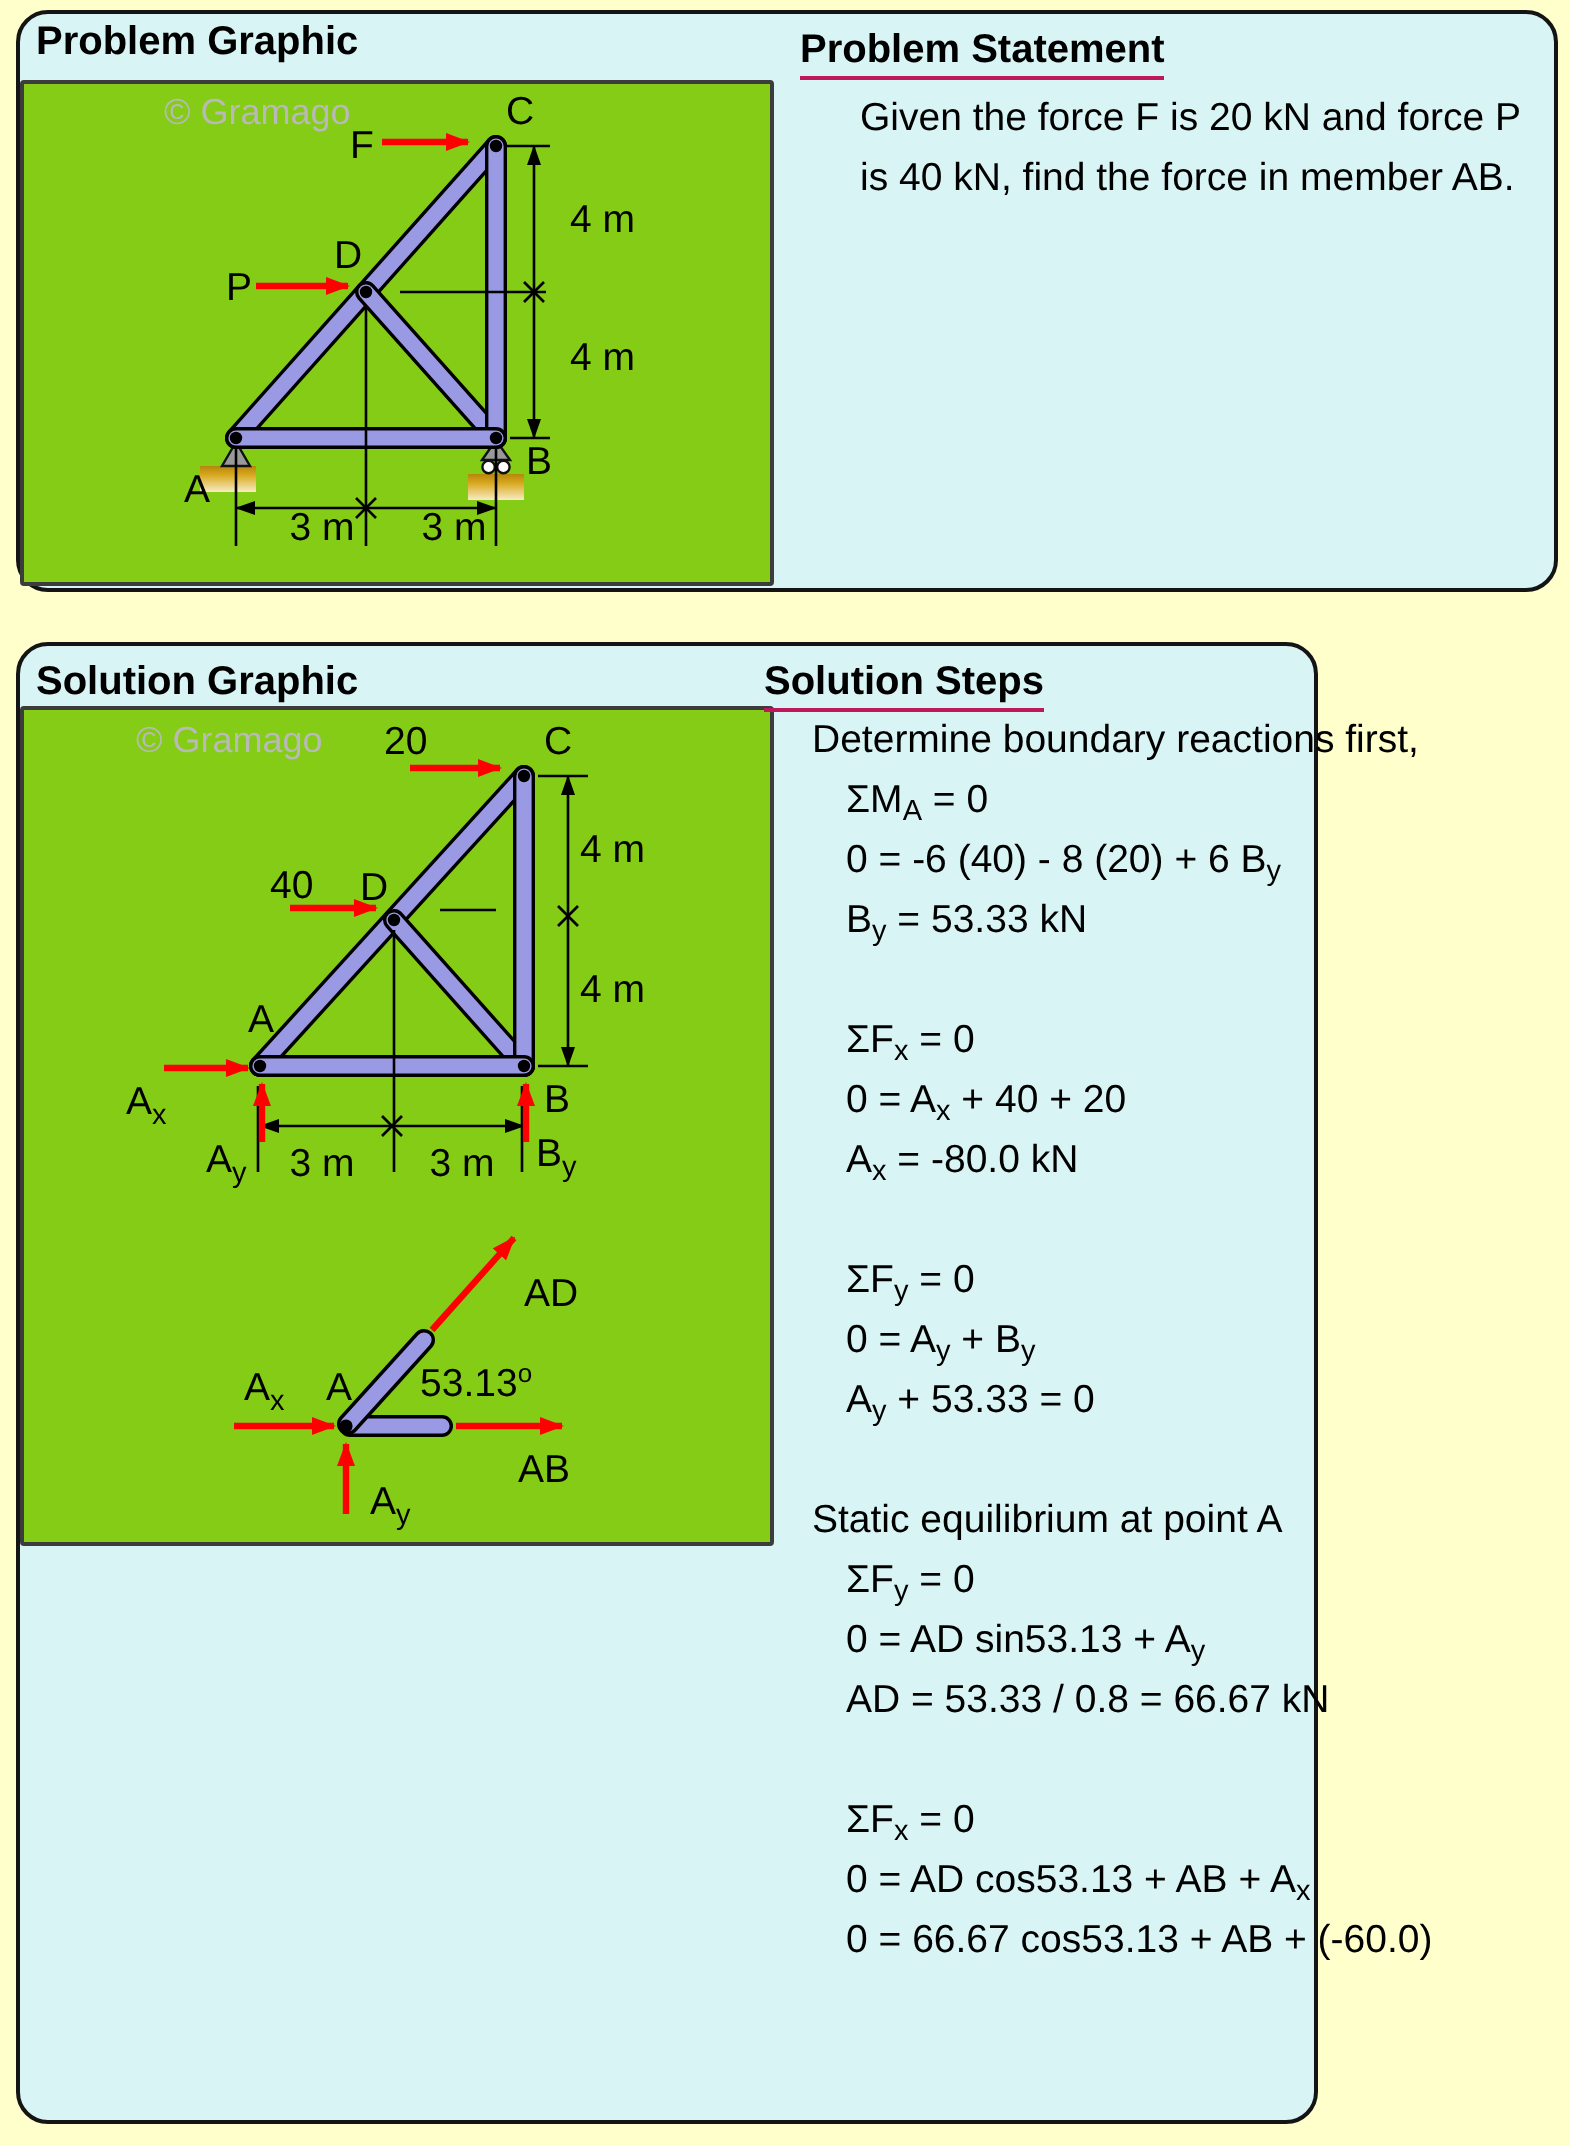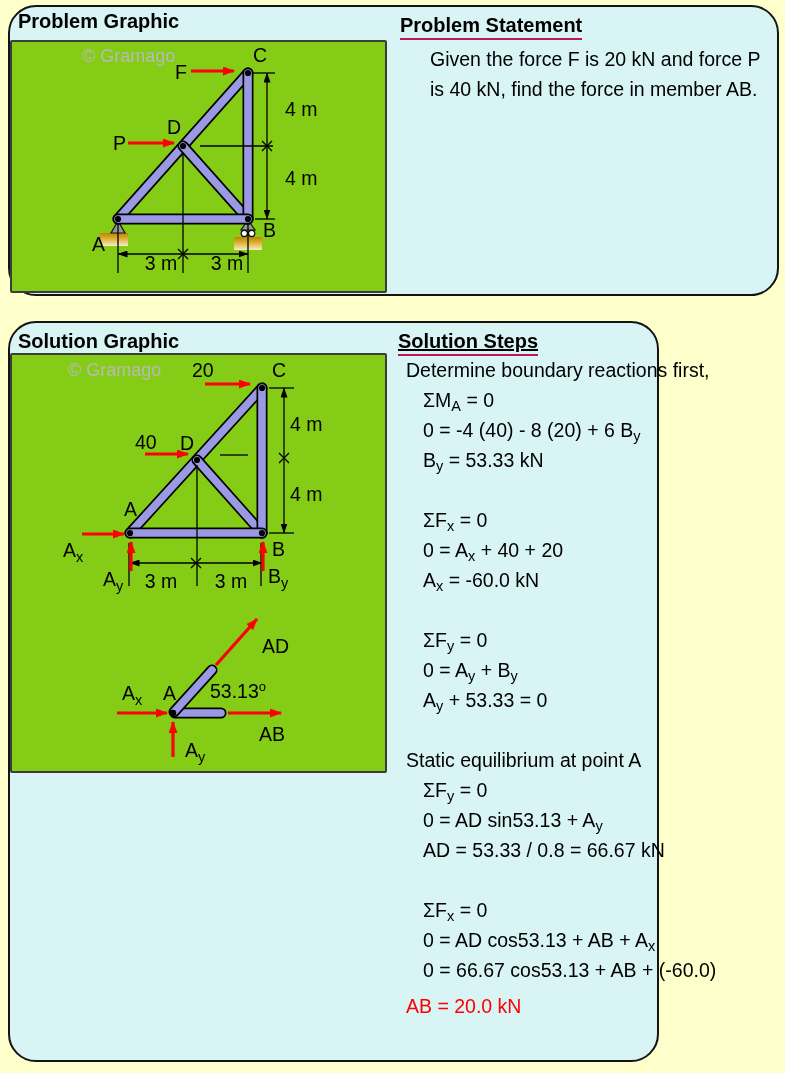--- a/index.html
+++ b/index.html
@@ -4,21 +4,21 @@
 <style>
   html,body{margin:0;padding:0;}
   body{
     width:785px;height:1073px;position:relative;overflow:hidden;
     background:var(--pagebg,#FFFFCC);
     font-family:"Liberation Sans",sans-serif;color:#000;
   }
   .panel{
     position:absolute;box-sizing:border-box;
     background:var(--panelbg,#D9F4F5);
-    border:2px solid #141414;border-radius:28px;
+    border:2px solid #141414;border-radius:16px;
   }
   .panel1{left:8px;top:5px;width:771px;height:291px;}
   .panel2{left:8px;top:321px;width:651px;height:741px;}
   .panel-title{position:absolute;font-weight:bold;font-size:20px;line-height:23px;white-space:nowrap;}
   .sec-header{
     position:absolute;font-weight:bold;font-size:20px;line-height:23px;white-space:nowrap;
     border-bottom:2px solid #be185d;padding-bottom:1px;
   }
   .gbox{position:absolute;box-sizing:border-box;background:#84cc16;border:2px solid #3c3c3c;border-radius:2px;}
   .gbox1{left:0px;top:33px;width:377px;height:253px;}
@@ -219,38 +219,37 @@
 
       <text class="lbl" x="250" y="298">AD</text>
       <text class="lbl" x="247" y="386">AB</text>
       <text class="lbl" x="151" y="345">A</text>
       <text class="lbl" x="198" y="343"><tspan>53.13</tspan><tspan class="ssup" dy="-7">o</tspan></text>
       <text class="lbl" x="110" y="345"><tspan>A</tspan><tspan class="ssub" dy="5">x</tspan></text>
       <text class="lbl" x="173" y="402"><tspan>A</tspan><tspan class="ssub" dy="5">y</tspan></text>
     </svg>
   </div>
 
-  <div class="sec-header" style="left:388px;top:7px;text-decoration:underline;">Solution Steps</div>
+  <div class="sec-header" style="left:372px;top:7px;">Solution Steps</div>
   <div class="steps">
       <div class="eq-line"><span>Determine boundary reactions first,</span></div>
       <div class="eq-line ind"><span>ΣM</span><sub>A</sub><span> = 0</span></div>
-      <div class="eq-line ind"><span>0 = -4 (40) - 8 (20) + 6 B</span><sub>y</sub></div>
+      <div class="eq-line ind"><span>0 = -6 (40) - 8 (20) + 6 B</span><sub>y</sub></div>
       <div class="eq-line ind"><span>B</span><sub>y</sub><span> = 53.33 kN</span></div>
       <div class="eq-line"></div>
       <div class="eq-line ind"><span>ΣF</span><sub>x</sub><span> = 0</span></div>
       <div class="eq-line ind"><span>0 = A</span><sub>x</sub><span> + 40 + 20</span></div>
-      <div class="eq-line ind"><span>A</span><sub>x</sub><span> = -60.0 kN</span></div>
+      <div class="eq-line ind"><span>A</span><sub>x</sub><span> = -80.0 kN</span></div>
       <div class="eq-line"></div>
       <div class="eq-line ind"><span>ΣF</span><sub>y</sub><span> = 0</span></div>
       <div class="eq-line ind"><span>0 = A</span><sub>y</sub><span> + B</span><sub>y</sub></div>
       <div class="eq-line ind"><span>A</span><sub>y</sub><span> + 53.33 = 0</span></div>
       <div class="eq-line"></div>
       <div class="eq-line"><span>Static equilibrium at point A</span></div>
       <div class="eq-line ind"><span>ΣF</span><sub>y</sub><span> = 0</span></div>
       <div class="eq-line ind"><span>0 = AD sin53.13 + A</span><sub>y</sub></div>
       <div class="eq-line ind"><span>AD = 53.33 / 0.8 = 66.67 kN</span></div>
       <div class="eq-line"></div>
       <div class="eq-line ind"><span>ΣF</span><sub>x</sub><span> = 0</span></div>
       <div class="eq-line ind"><span>0 = AD cos53.13 + AB + A</span><sub>x</sub></div>
       <div class="eq-line ind"><span>0 = 66.67 cos53.13 + AB + (-60.0)</span></div>
-      <div class="eq-line result"><span>AB = 20.0 kN</span></div>
     </div>
 </section>
 
 </body></html>

